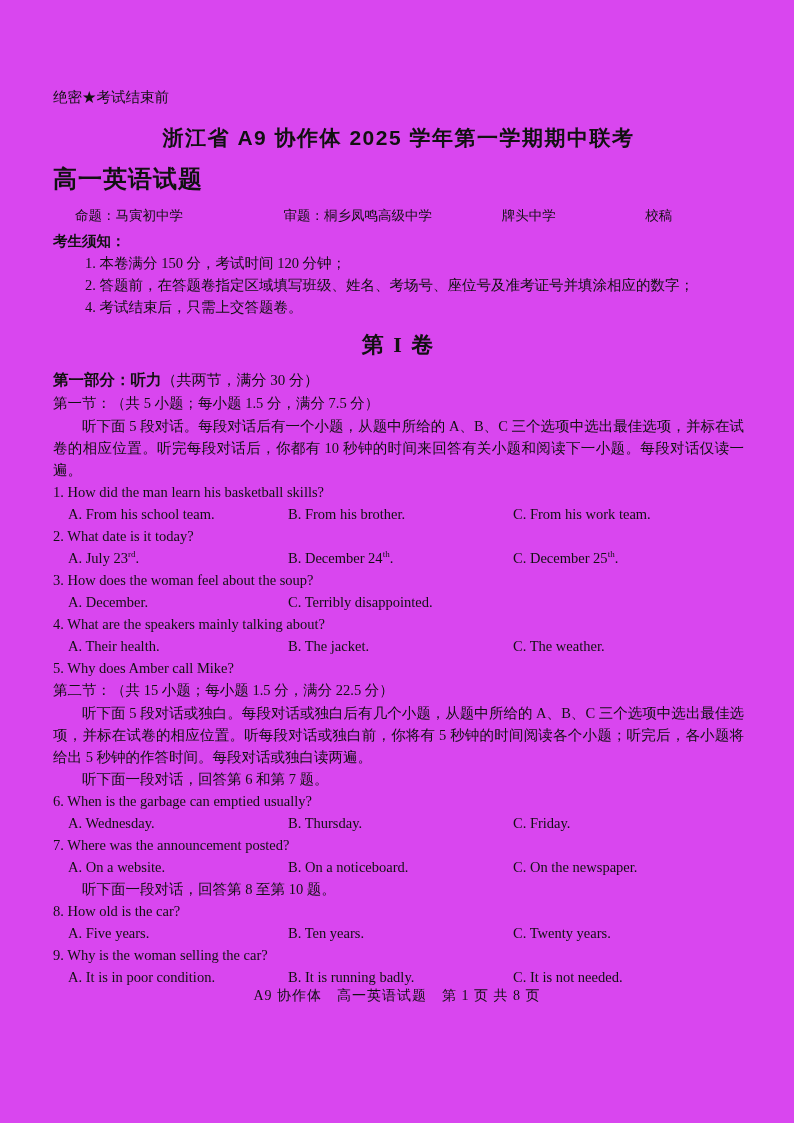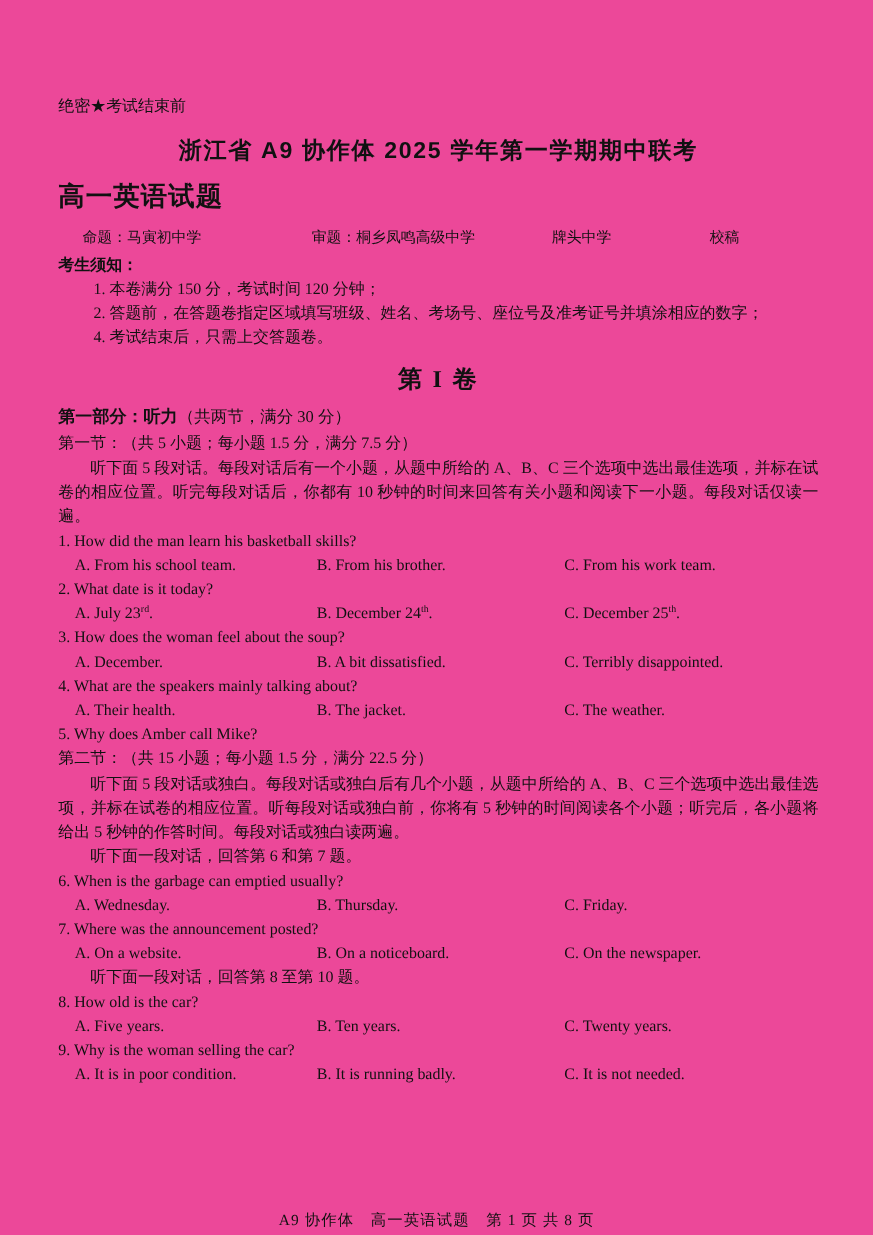--- a/index.html
+++ b/index.html
@@ -1,19 +1,19 @@
 <!DOCTYPE html>
 <html><head>
 <meta charset="utf-8">
 <style>
   html,body{margin:0;padding:0;background:#ffffff;}
   .page{
     position:relative;
     width:794px;height:1123px;
-    background:#ec4899;color:#111;
+    background:#d946ef;color:#111;
     box-sizing:border-box;
     padding:86px 50px 0 53px;
     font-family:"Liberation Serif","DejaVu Serif",serif;
     font-size:14.5px;line-height:22px;
     overflow:hidden;
   }
   .classification{font-size:14.5px;}
   .exam-title{
     text-align:center;font-family:"Liberation Sans","DejaVu Sans",sans-serif;
     font-size:21px;font-weight:bold;letter-spacing:1.5px;
@@ -40,21 +40,21 @@
   .section-heading{line-height:23px;}
   .para{text-indent:2em;text-align:justify;}
   .note-line{padding-left:2em;}
   .q-stem{}
   .q-options{display:flex;padding-left:15px;}
   .opt-a{width:220px;flex:0 0 220px;}
   .opt-b{width:225px;flex:0 0 225px;}
   .opt-c{flex:1;}
   sup{font-size:9px;line-height:0;vertical-align:super;}
   .footer{
-    position:absolute;left:0;top:1100px;width:794px;
+    position:absolute;left:0;top:985px;width:794px;
     text-align:center;font-size:14px;letter-spacing:1px;
   }
 </style>
 </head>
 <body>
 
 <div class="page">
 
   <div class="classification">绝密★考试结束前</div>
 
@@ -96,21 +96,20 @@
         <div class="q-options">
           <span class="opt-a"><span>A. July 23</span><sup>rd</sup><span>.</span></span>
           <span class="opt-b"><span>B. December 24</span><sup>th</sup><span>.</span></span>
           <span class="opt-c"><span>C. December 25</span><sup>th</sup><span>.</span></span>
         </div>
       </div>
       <div class="question">
         <div class="q-stem">3. How does the woman feel about the soup?</div>
         <div class="q-options">
           <span class="opt-a">A. December.</span>
-          <span class="opt-b">B. A bit dissatisfied.</span>
           <span class="opt-c">C. Terribly disappointed.</span>
         </div>
       </div>
       <div class="question">
         <div class="q-stem">4. What are the speakers mainly talking about?</div>
         <div class="q-options">
           <span class="opt-a">A. Their health.</span>
           <span class="opt-b">B. The jacket.</span>
           <span class="opt-c">C. The weather.</span>
         </div>

